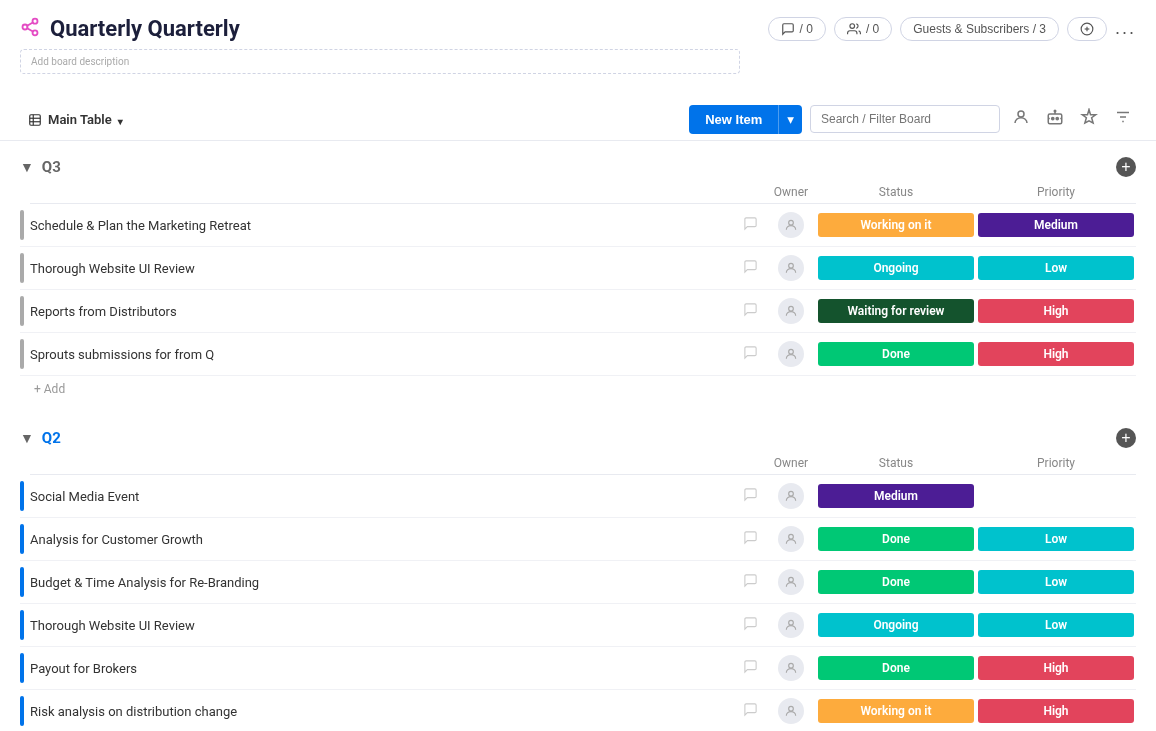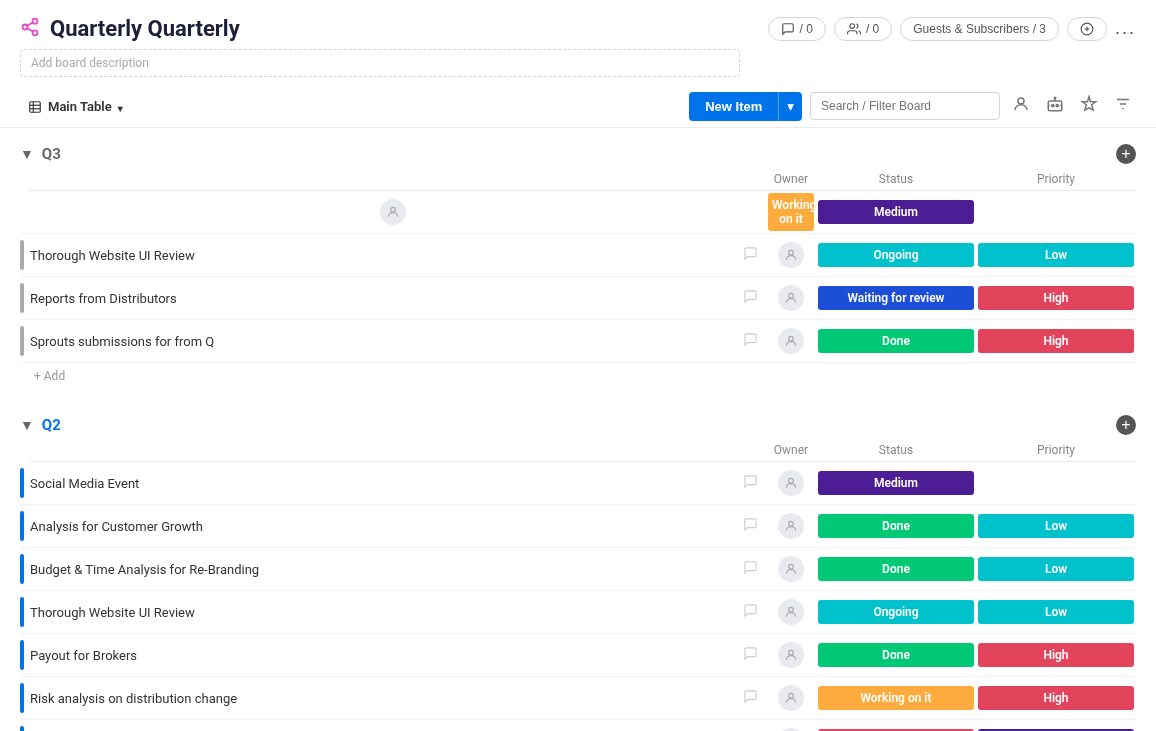--- a/index.html
+++ b/index.html
@@ -6,21 +6,21 @@
     body { font-family: -apple-system, BlinkMacSystemFont, 'Segoe UI', Roboto, sans-serif; background: #fff; color: #333; font-size: 13px; }
 
     .header { padding: 16px 20px 8px; display: flex; align-items: center; justify-content: space-between; }
     .header-left { display: flex; align-items: center; gap: 10px; }
     .header-title { font-size: 22px; font-weight: 700; color: #1c1f3b; }
     .share-icon { color: #e44cc4; }
     .header-right { display: flex; align-items: center; gap: 8px; }
     .header-btn { display: flex; align-items: center; gap: 5px; border: 1.5px solid #d0d4e4; border-radius: 20px; padding: 4px 12px; font-size: 12px; color: #555; cursor: pointer; background: #fff; }
     .guests-btn { border: 1.5px solid #d0d4e4; border-radius: 20px; padding: 4px 12px; font-size: 12px; color: #555; cursor: pointer; background: #fff; display: flex; align-items: center; gap: 5px; text-align: right; }
     .more-btn { border: none; background: none; font-size: 18px; cursor: pointer; color: #555; letter-spacing: 2px; }
-    .board-desc { margin: 0 20px 8px; border: 1.5px dashed #d0d4e4; border-radius: 4px; padding: 6px 10px; color: #aaa; font-size: 12px; width: 720px; }
+    .board-desc { margin: 0 20px 24px; border: 1.5px dashed #d0d4e4; border-radius: 4px; padding: 6px 10px; color: #aaa; font-size: 10px; width: 720px; }
 
     .toolbar { display: flex; align-items: center; padding: 6px 20px; border-bottom: 1px solid #e8eaf0; gap: 10px; }
     .main-table-btn { display: flex; align-items: flex-end; gap: 6px; font-size: 13px; font-weight: 600; color: #333; cursor: pointer; padding: 4px 8px; border-radius: 4px; }
     .toolbar-right { margin-left: auto; display: flex; align-items: center; gap: 8px; }
     .new-item-btn { background: #0073ea; color: #fff; border: none; border-radius: 4px 0 0 4px; padding: 7px 16px; font-size: 13px; font-weight: 600; cursor: pointer; }
     .new-item-dropdown { background: #0073ea; color: #fff; border: none; border-left: 1px solid rgba(255,255,255,0.3); border-radius: 0 4px 4px 0; padding: 7px 8px; cursor: pointer; }
     .new-item-wrap { display: flex; justify-content: center; }
     .search-input { border: 1.5px solid #d0d4e4; border-radius: 4px; padding: 6px 10px; font-size: 12px; color: #888; width: 190px; outline: none; }
     .toolbar-icon { color: #777; cursor: pointer; font-size: 16px; padding: 4px; }
 
@@ -48,21 +48,21 @@
     .avatar-icon { width: 26px; height: 26px; border-radius: 50%; background: #e8eaf0; display: flex; align-items: center; justify-content: center; color: #999; font-size: 14px; }
     .status-cell { text-align: center; }
     .status-badge { display: block; border-radius: 3px; padding: 5px 4px; font-size: 12px; font-weight: 600; color: #fff; text-align: center; margin: 2px 2px; }
     .priority-cell { text-align: center; }
 
     .add-row { padding: 6px 4px 6px 14px; color: #999; font-size: 12px; cursor: pointer; display: flex; align-items: center; gap: 4px; }
 
     
     .s-working { background: #fdab3d; }
     .s-ongoing { background: #00c2cd; }
-    .s-waiting { background: #1d4ed8; }
+    .s-waiting { background: #14532d; }
     .s-done { background: #00c875; }
     .s-stuck { background: #e2445c; }
     .s-back { background: #784bd1; }
 
     
     .p-medium { background: #4c1d95; }
     .p-low { background: #00c2cd; }
     .p-high { background: #e2445c; }
   </style>
 </head>
@@ -170,20 +170,29 @@
     <span class="group-title q3">Q3</span>
     <button class="group-add-col" style="margin-left:auto;">+</button>
   </div>
       <div class="table-header">
     <span></span>
     <span class="col-owner">Owner</span>
     <span class="col-status">Status</span>
     <span class="col-priority">Priority</span>
   </div>
       <div class="task-row">
+      <div class="task-name-cell">
+        <div class="group-color-bar q3"></div>
+        <span class="task-name">Schedule &amp; Plan the Marketing Retreat</span>
+        <span class="comment-icon">
+          <svg width="15" height="15" viewBox="0 0 24 24" fill="none" stroke="#ccc" stroke-width="1.8">
+              <path d="M21 15a2 2 0 0 1-2 2H7l-4 4V5a2 2 0 0 1 2-2h14a2 2 0 0 1 2 2z"></path>
+            </svg>
+        </span>
+      </div>
       <div class="owner-cell">
         <div class="avatar-icon">
           <svg width="14" height="14" viewBox="0 0 24 24" fill="none" stroke="#aaa" stroke-width="2">
               <circle cx="12" cy="8" r="4"></circle>
               <path d="M4 20c0-4 3.6-7 8-7s8 3 8 7"></path>
             </svg>
         </div>
       </div>
       <div class="status-cell">
         <span class="status-badge s-working">Working on it</span>

